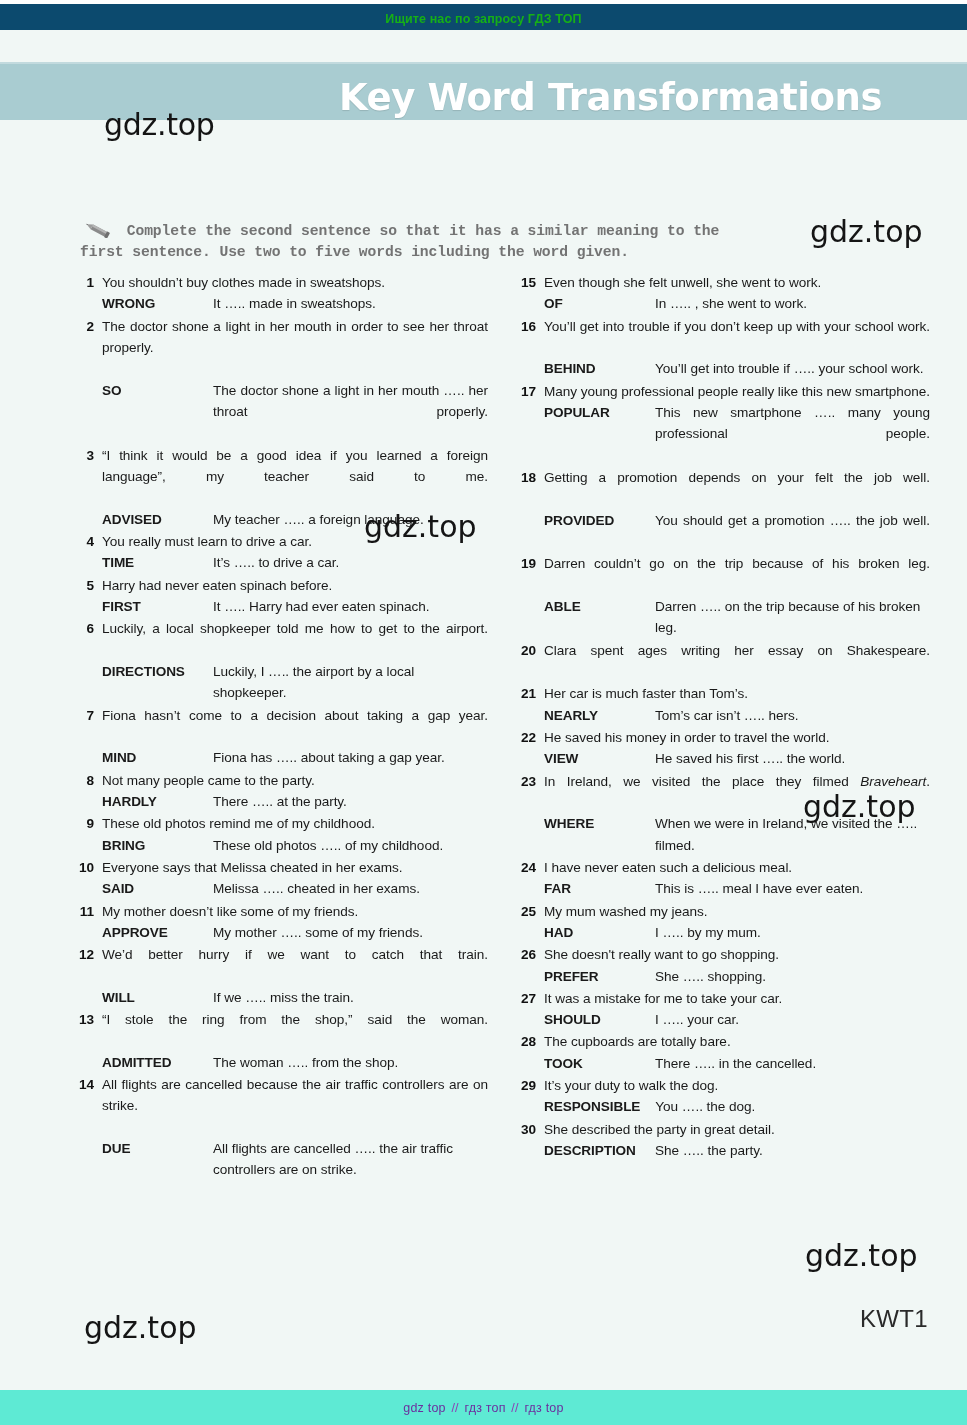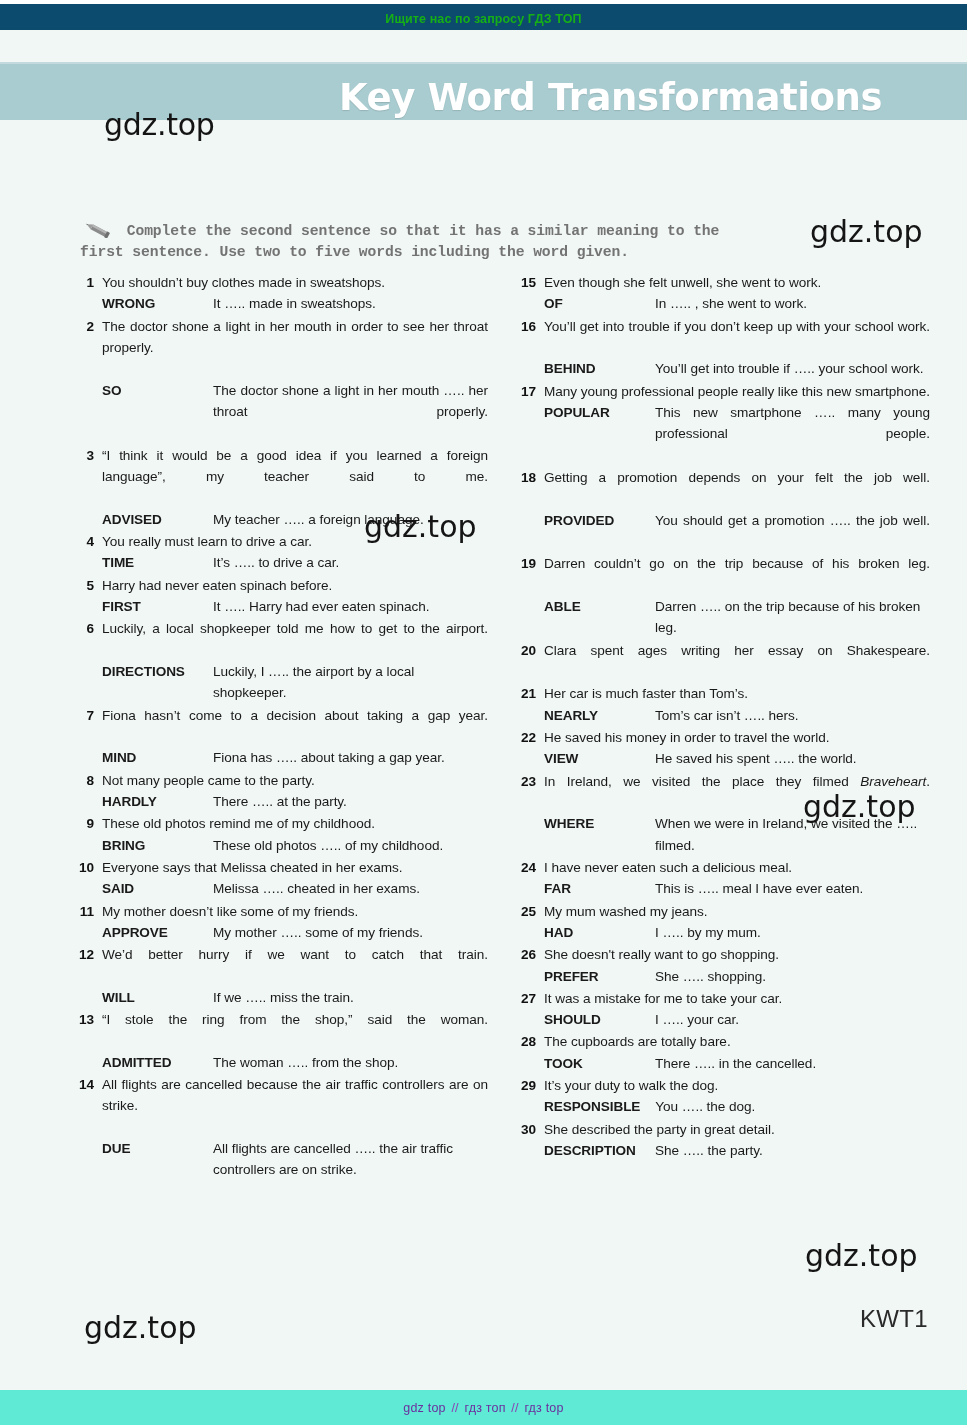--- a/index.html
+++ b/index.html
@@ -451,21 +451,21 @@
               <div class="sentence">Tom’s car isn’t ….. hers.</div>
             </div>
           </div>
         </div>
         <div class="item">
           <div class="item-num">22</div>
           <div class="item-body">
             <div class="prompt">He saved his money in order to travel the world.</div>
             <div class="answer">
               <div class="keyword">VIEW</div>
-              <div class="sentence">He saved his spent ….. the world.</div>
+              <div class="sentence">He saved his first ….. the world.</div>
             </div>
           </div>
         </div>
         <div class="item">
           <div class="item-num">23</div>
           <div class="item-body">
             <div class="prompt justify"><span>In Ireland, we visited the place they filmed </span><span class="ital">Braveheart</span><span>.</span></div>
             <div class="answer">
               <div class="keyword">WHERE</div>
               <div class="sentence">When we were in Ireland, we visited the ….. filmed.</div>

